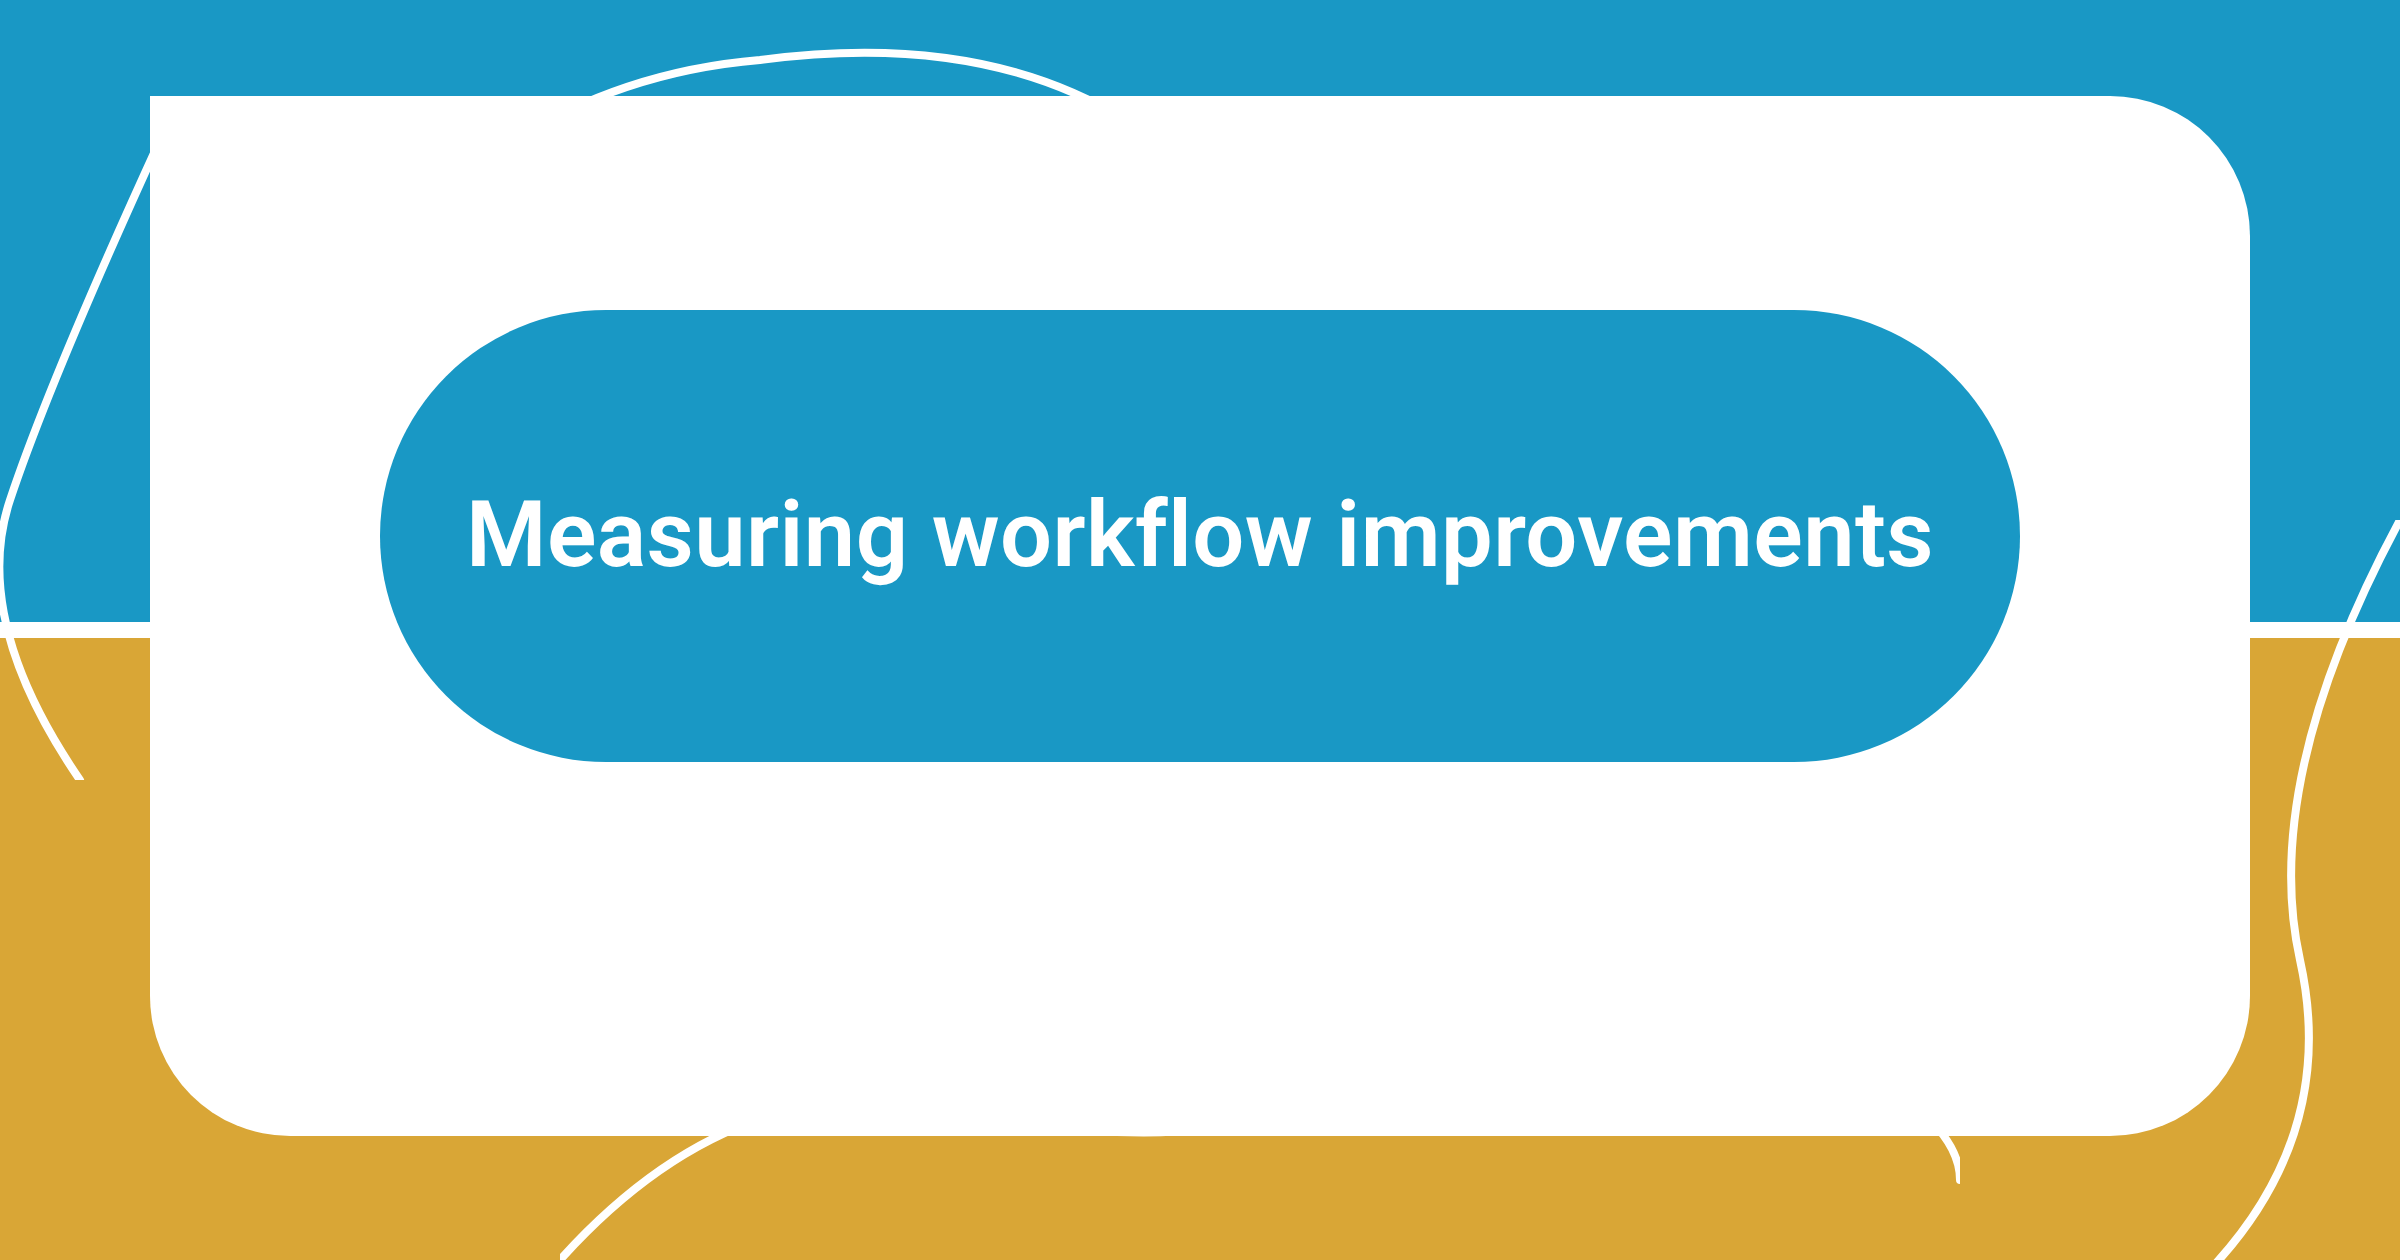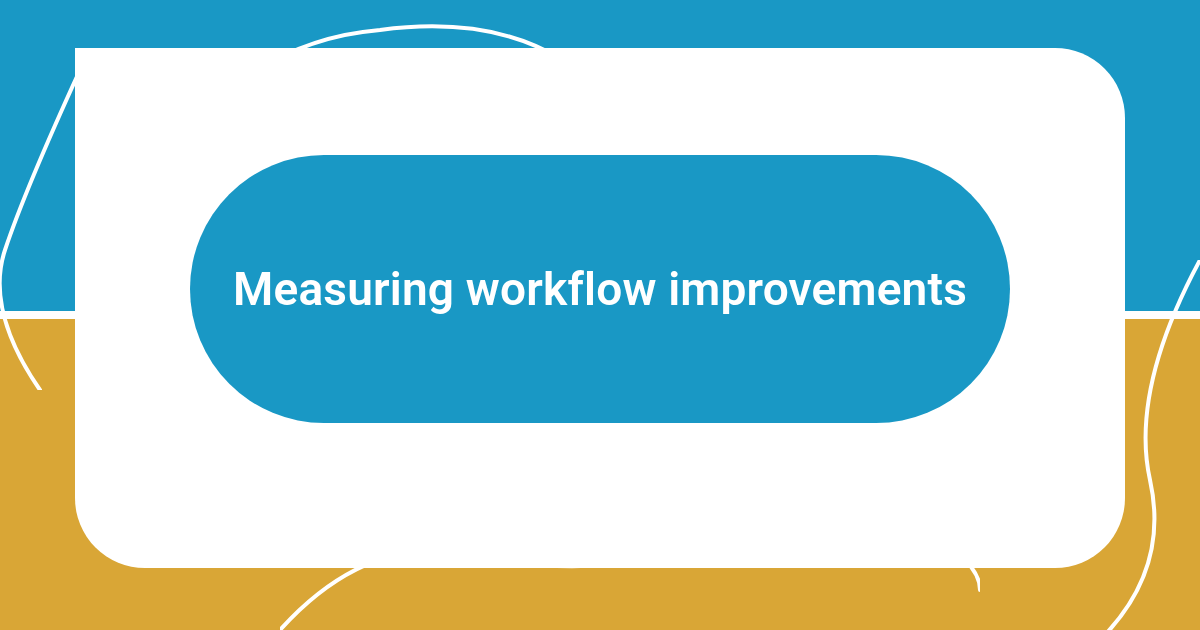--- a/index.html
+++ b/index.html
@@ -49,21 +49,21 @@
       width: 1050px;
       height: 520px;
       background: #ffffff;
       border-radius: 0 70px 70px 70px;
     }
     .blue-pill {
       position: absolute;
       top: 155px;
       left: 190px;
       width: 820px;
-      height: 268px;
+      height: 226px;
       background: #1998c5;
       border-radius: 150px;
       display: flex;
       align-items: center;
       justify-content: center;
     }
     .title-text {
       color: #ffffff;
       font-size: 46px;
       font-weight: 600;

